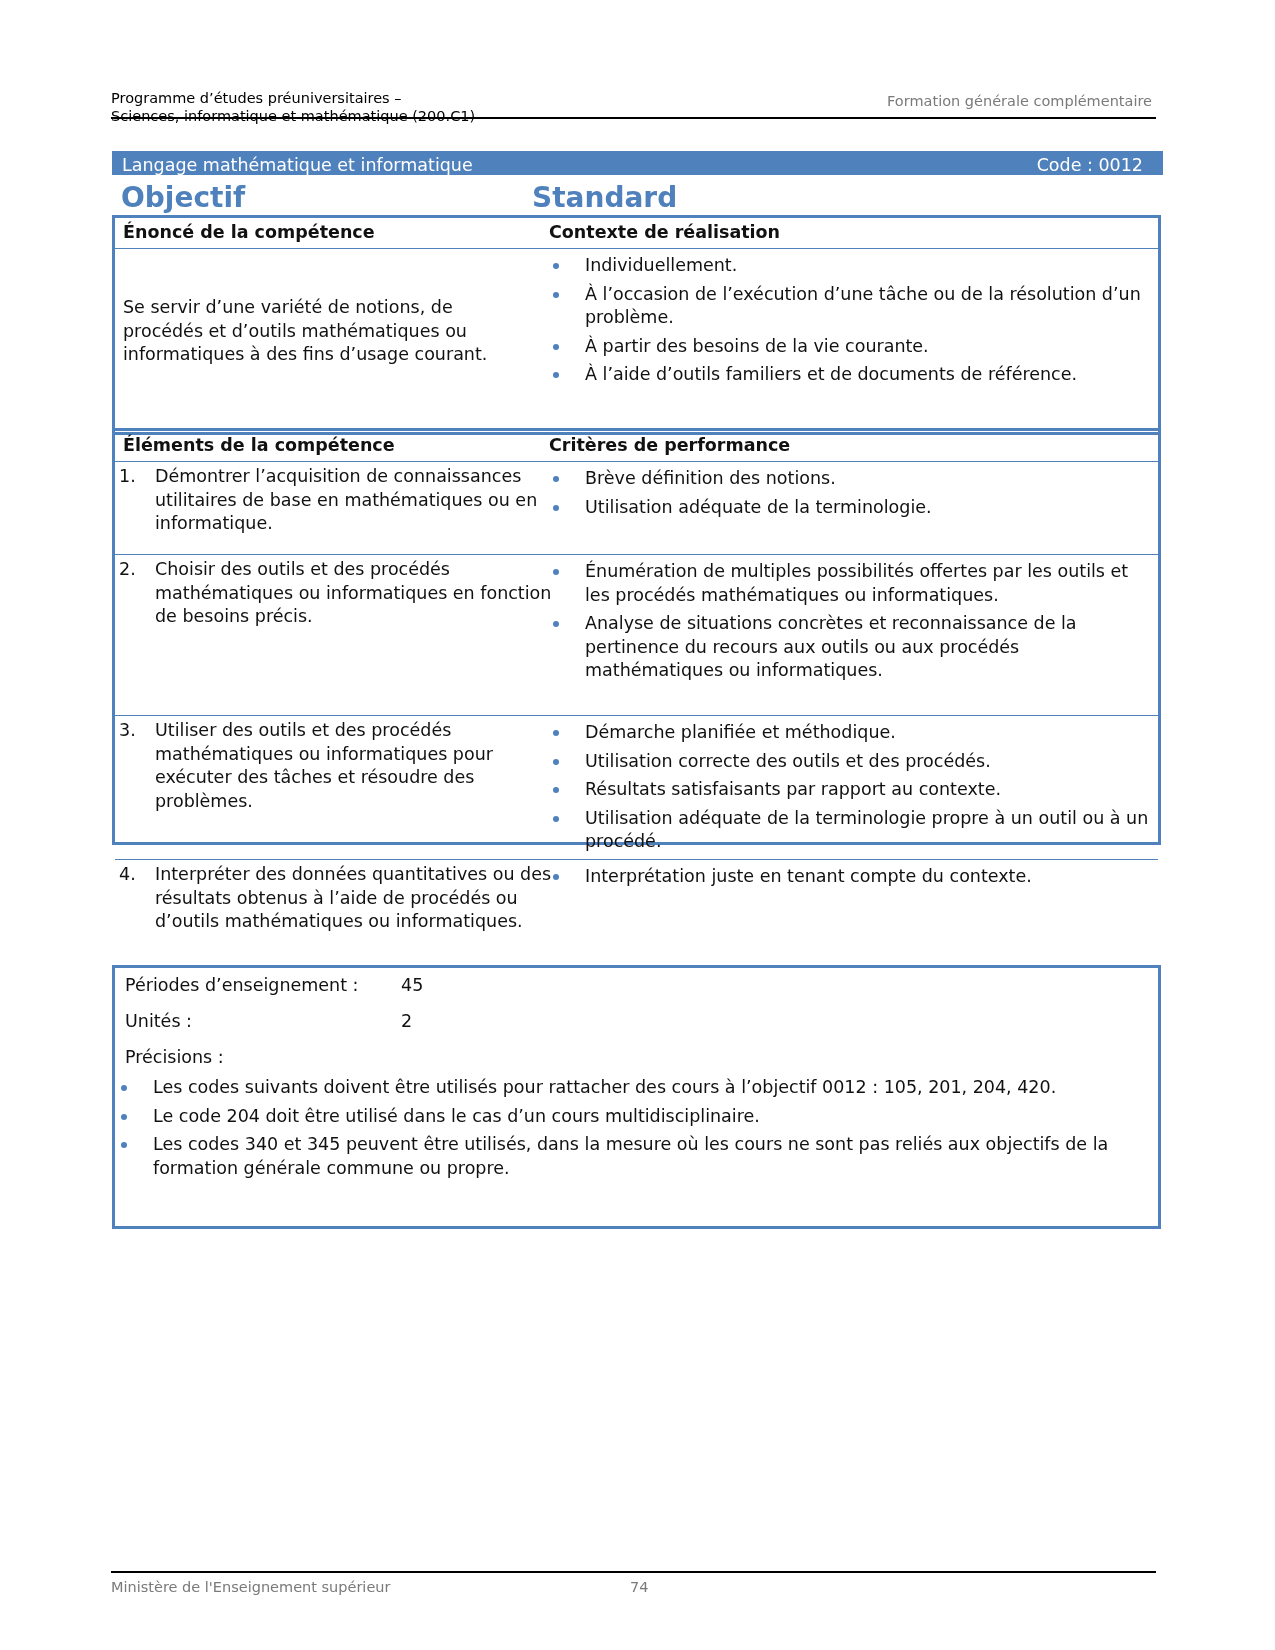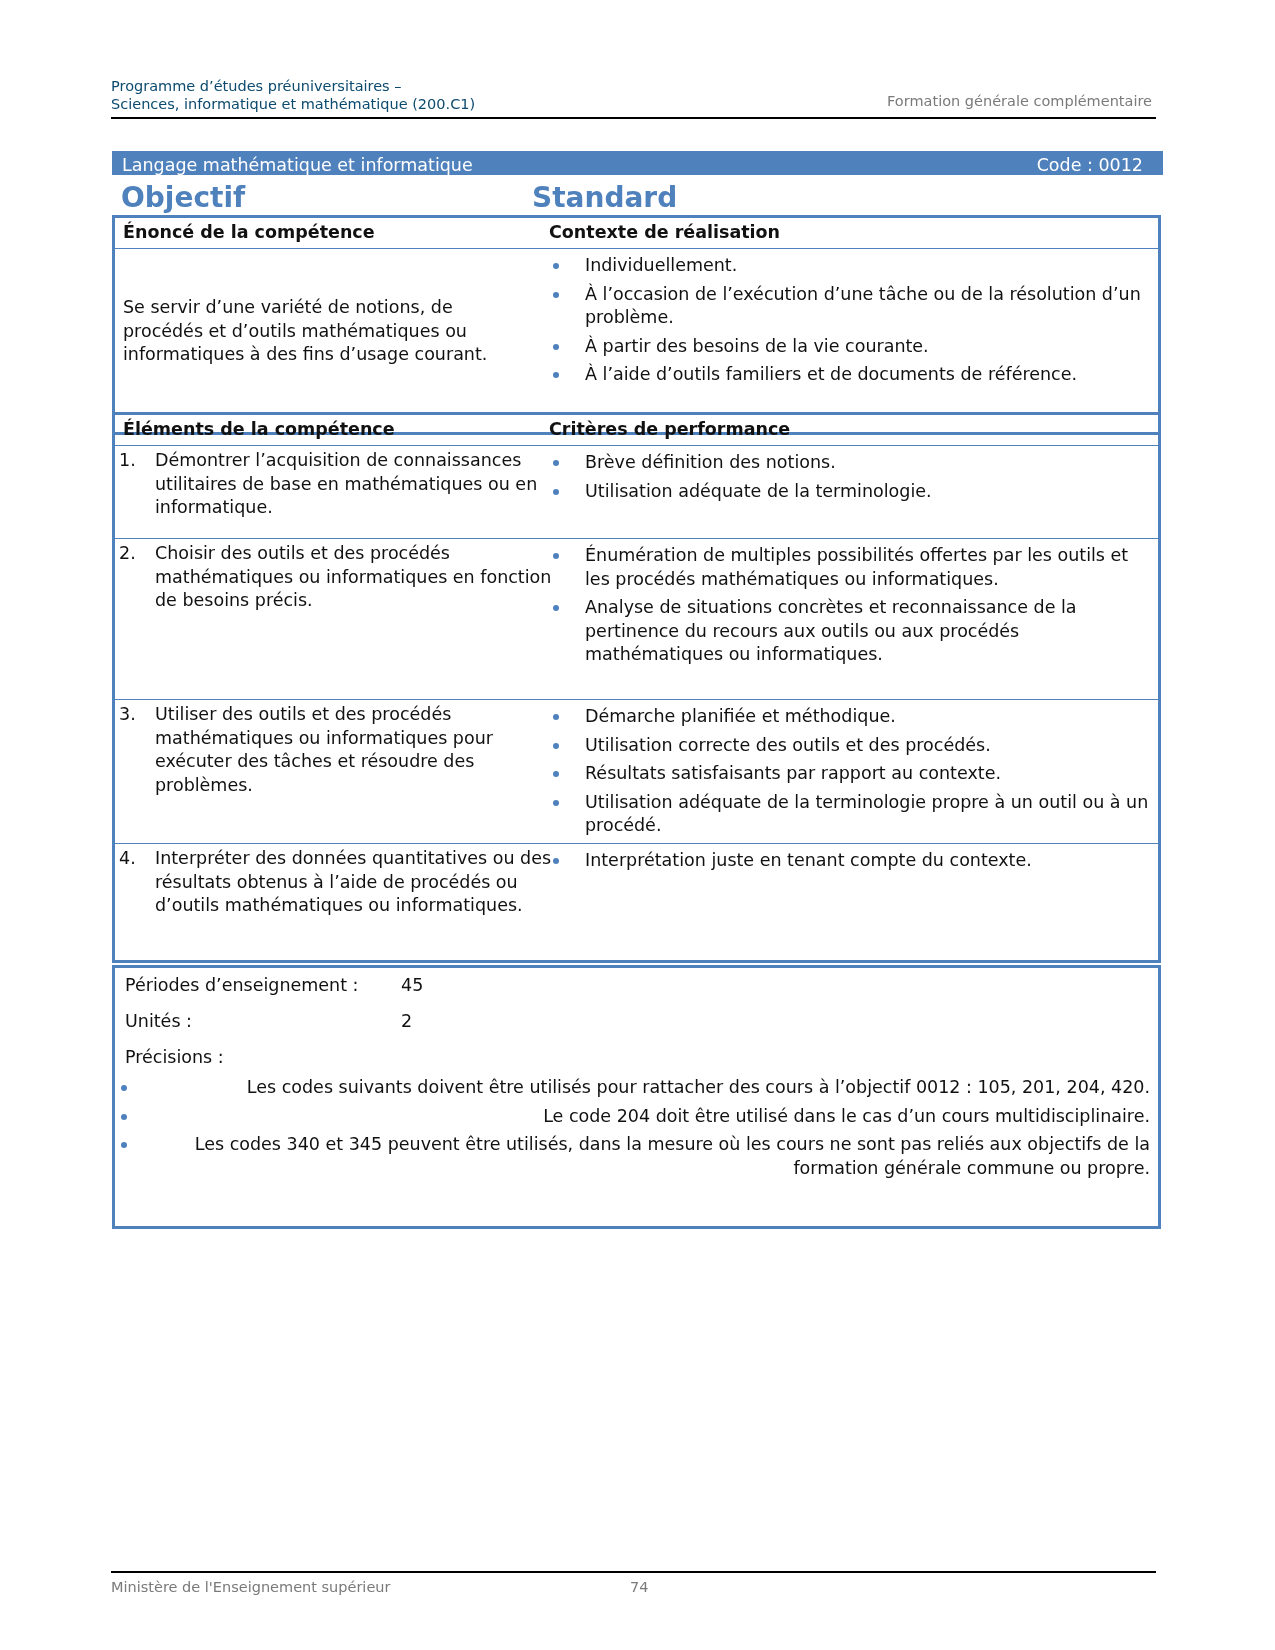--- a/index.html
+++ b/index.html
@@ -1,18 +1,18 @@
 <!DOCTYPE html>
 <html><head>
 <meta charset="utf-8">
 <style>
   html, body { margin:0; padding:0; background:#fff; }
   body { width:1275px; height:1650px; position:relative; font-family:"DejaVu Sans", sans-serif; color:#111; overflow:hidden; }
   .page-header { position:absolute; left:111px; top:74px; width:1045px; height:43px; border-bottom:2px solid #000; }
-  .hdr-left { position:absolute; left:0; top:3px; font-size:14.5px; line-height:18px; color:#0c4a6e; }
+  .hdr-left { position:absolute; left:0; top:15px; font-size:14.5px; line-height:18px; color:#000000; }
   .hdr-right { position:absolute; right:4px; top:18px; font-size:14.5px; line-height:18px; color:#7a7a7a; }
 
   .title-bar { position:absolute; left:112px; top:151px; width:1051px; height:24px; background:#4f81bd; color:#fff; font-size:17.5px; line-height:28px; }
   .title-bar .t-left { position:absolute; left:10px; top:0; }
   .title-bar .t-right { position:absolute; right:20px; top:0; }
 
   .col-head { position:absolute; top:184px; font-size:28px; font-weight:bold; color:#4f81bd; line-height:28px; }
 
   .box { position:absolute; left:112px; width:1049px; border:3px solid #4f81bd; box-sizing:border-box; }
   .row { position:relative; border-bottom:1px solid #4f81bd; }
@@ -66,21 +66,21 @@
       <ul class="bl" id="context-list">
           <li><span class="dot"></span><span>Individuellement.</span></li>
           <li><span class="dot"></span><span>À l’occasion de l’exécution d’une tâche ou de la résolution d’un problème.</span></li>
           <li><span class="dot"></span><span>À partir des besoins de la vie courante.</span></li>
           <li><span class="dot"></span><span>À l’aide d’outils familiers et de documents de référence.</span></li>
         </ul>
     </div>
   </div>
 </div>
 
-<div class="box" style="top:412px; height:551px;">
+<div class="box" style="top:428px; height:417px;">
   <div class="row" style="height:30px;">
     <div class="cell-l bold-h">Éléments de la compétence</div>
     <div class="cell-r bold-h">Critères de performance</div>
   </div>
   <div id="elements-rows">
       <div class="row" style="height: 92px;">
         <div class="cell-l num-item" style="top: 3px; left: 4px;"><span class="num">1.</span><span>Démontrer l’acquisition de connaissances utilitaires de base en mathématiques ou en informatique.</span></div>
         <div class="cell-r" style="top: 5px;">
           <ul class="bl">
             <li><span class="dot"></span><span>Brève définition des notions.</span></li>
@@ -113,21 +113,21 @@
         <div class="cell-r" style="top: 5px;">
           <ul class="bl">
             <li><span class="dot"></span><span>Interprétation juste en tenant compte du contexte.</span></li>
           </ul>
         </div>
       </div>
     </div>
 </div>
 
 <div class="box" style="top:965px; height:264px;">
-  <div class="row" style="height:225px;text-align:right;">
+  <div class="row" style="height:225px;">
     <div class="kv" style="top:6px;">
       <span>Périodes d’enseignement :</span>
       <span class="v">45</span>
     </div>
     <div class="kv" style="top:42px;">
       <span>Unités :</span>
       <span class="v">2</span>
     </div>
     <div class="kv" style="top:78px;">Précisions :</div>
     <div style="position:absolute; left:2px; right:8px; top:108px;">

